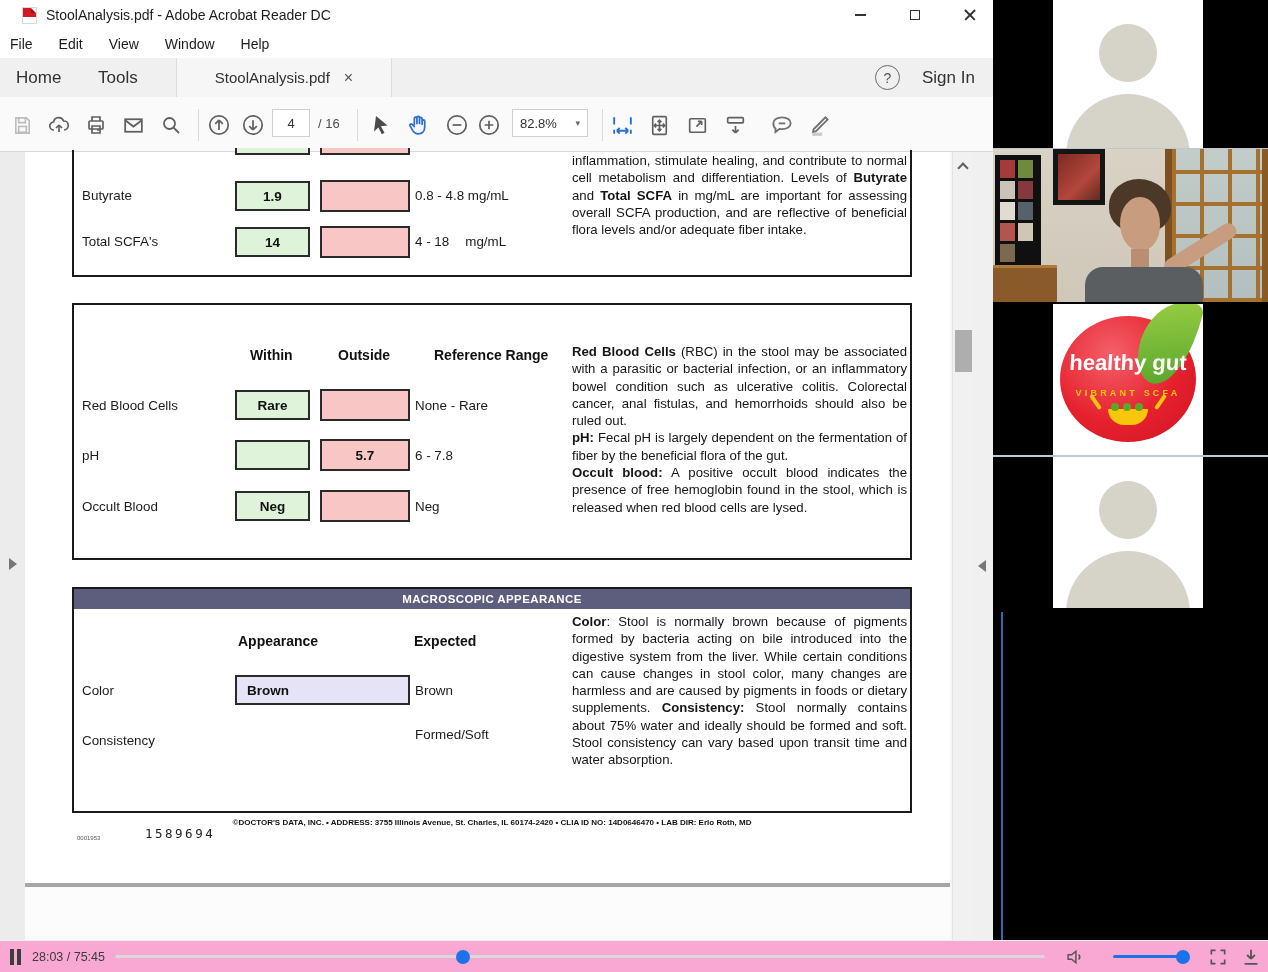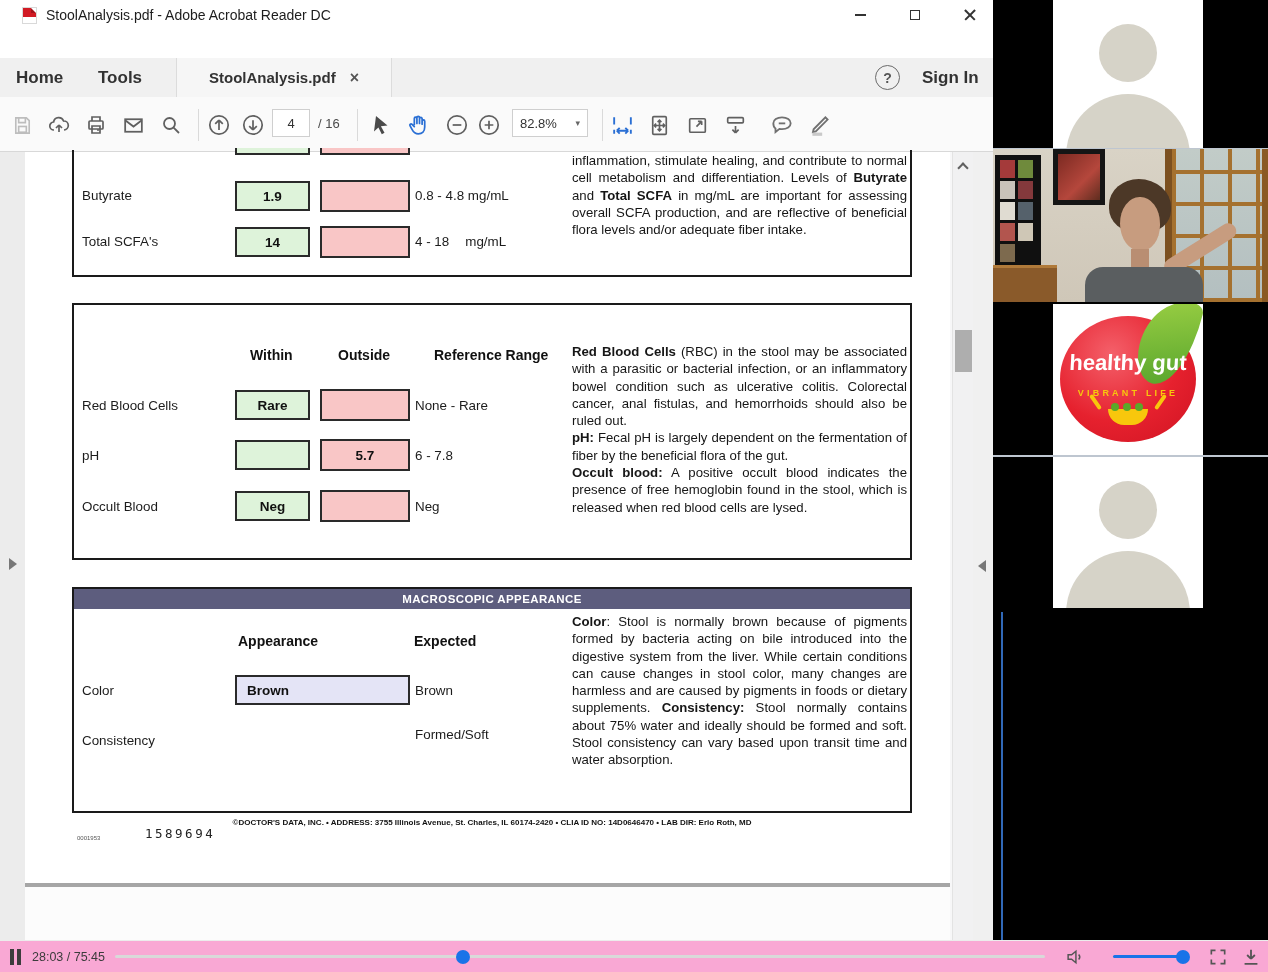--- a/index.html
+++ b/index.html
@@ -19,21 +19,21 @@
   .winctl.min { left:837px; } .winctl.max { left:892px; } .winctl.close { left:947px; }
   .ic-min { width:11px; height:2px; background:#333; }
   .ic-max { width:10px; height:10px; border:1.3px solid #333; }
   .ic-close { position:relative; width:12px; height:12px; }
   .ic-close::before,.ic-close::after { content:""; position:absolute; left:-1px; top:5px; width:14px; height:1.6px; background:#333; }
   .ic-close::before { transform:rotate(45deg);} .ic-close::after { transform:rotate(-45deg);}
 
   .menubar { position:absolute; left:0; top:30px; width:993px; height:28px; background:#fff; display:flex; align-items:center; gap:26px; padding-left:10px; }
   .menubar span { font-size:14px; color:#1d1d1d; cursor:default; }
 
-  .tabbar { position:absolute; left:0; top:58px; width:1132px; height:39px; background:#f0f0f0;font-weight:bold; }
+  .tabbar { position:absolute; left:0; top:58px; width:1132px; height:39px; background:#f0f0f0; }
   .tab-home { position:absolute; left:16px; top:0; height:39px; display:flex; align-items:center; font-size:17px; color:#323232; }
   .tab-tools { position:absolute; left:98px; top:0; height:39px; display:flex; align-items:center; font-size:17px; color:#323232; }
   .tab-doc { position:absolute; left:176px; top:0; width:216px; height:39px; background:#f6f6f6; border-left:1px solid #dcdcdc; border-right:1px solid #dcdcdc; display:flex; align-items:center; justify-content:center; gap:14px; }
   .tab-doc .lbl { font-size:15px; color:#323232; }
   .tab-doc .x { font-size:16px; color:#555; }
   .help-circle { position:absolute; left:875px; top:7px; width:25px; height:25px; border:1.6px solid #6a6a6a; border-radius:50%; display:flex; align-items:center; justify-content:center; font-size:14px; color:#555; }
   .signin { position:absolute; left:922px; top:0; height:39px; display:flex; align-items:center; font-size:17px; color:#323232; }
 
   .toolbar { position:absolute; left:0; top:97px; width:993px; height:55px; background:#fafafa; border-bottom:1px solid #d8d8d8; }
   .tbtn { position:absolute; top:14px; width:28px; height:28px; display:flex; align-items:center; justify-content:center; }
@@ -152,20 +152,27 @@
           <div class="ic-min"></div>
         </div>
       <div class="winctl max">
           <div class="ic-max"></div>
         </div>
       <div class="winctl close">
           <div class="ic-close"></div>
         </div>
     </div>
 
+    <div class="menubar">
+      <span>File</span>
+      <span>Edit</span>
+      <span>View</span>
+      <span>Window</span>
+      <span>Help</span>
+    </div>
 
     <div class="tabbar">
       <div class="tab-home">Home</div>
       <div class="tab-tools">Tools</div>
       <div class="tab-doc">
         <span class="lbl">StoolAnalysis.pdf</span>
         <span class="x">×</span>
       </div>
       <div class="help-circle">?</div>
       <div class="signin">Sign In</div>
@@ -401,21 +408,21 @@
       <div class="face"></div>
       <div class="neck"></div>
       <div class="torso"></div>
     </div>
 
     <div class="tile" style="top:304px; height:151px">
       <div class="white">
         <div class="logo-circle"></div>
         <div class="logo-leaf"></div>
         <div class="logo-t1">healthy gut</div>
-        <div class="logo-t2">VIBRANT LIFE</div>
+        <div class="logo-t2">VIBRANT SCFA</div>
         <div class="logo-bowl"></div>
         <div class="logo-pea" style="left:58px"></div>
         <div class="logo-pea" style="left:70px"></div>
         <div class="logo-pea" style="left:82px"></div>
         <div class="logo-spoon"></div>
         <div class="logo-fork"></div>
       </div>
     </div>
     <div class="sep" style="top:455px; height:2px"></div>
 

